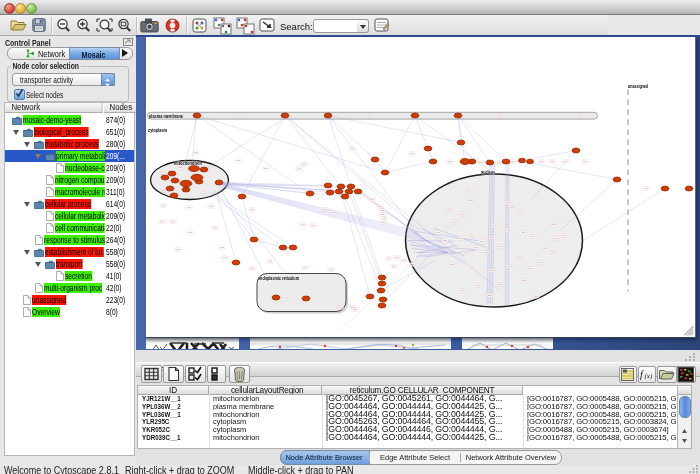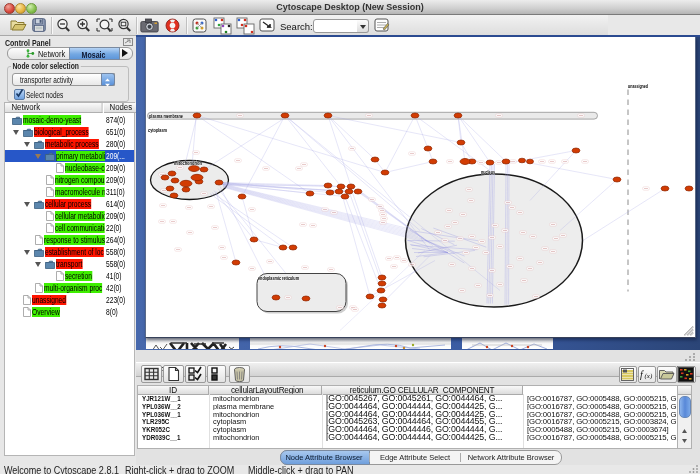--- a/index.html
+++ b/index.html
@@ -9,21 +9,20 @@
   .tl{border-radius:50%;}
 </style>
 </head>
 <body>
 
 <div class="abs" style="left:0;top:0;width:700px;height:14px;
   background:linear-gradient(#ececec,#cfcfcf 60%,#b4b4b4);border-bottom:1px solid #7a7a7a;">
   <div class="abs tl" style="left:4px;top:2.5px;width:9px;height:9px;background:radial-gradient(circle at 35% 30%,#f0a49a,#d9463a 60%,#b03228);border:0.5px solid #9a3a30;"></div>
   <div class="abs tl" style="left:15px;top:2.5px;width:9px;height:9px;background:radial-gradient(circle at 35% 30%,#f8e3a0,#e8b33e 60%,#c2902c);border:0.5px solid #ad8830;"></div>
   <div class="abs tl" style="left:26px;top:2.5px;width:9px;height:9px;background:radial-gradient(circle at 35% 30%,#d2eeb0,#84bf4c 60%,#62a234);border:0.5px solid #6d9a3e;"></div>
-  <div class="abs" style="left:0;top:2px;width:700px;text-align:center;font-size:9px;font-weight:bold;color:#333;">Cytoscape Desktop (New Session)</div>
 </div>
 
 <div class="abs" style="left:0;top:15px;width:608px;height:21px;background:linear-gradient(#f2f2f2,#dcdcdc);" id="toolbar">
 
   <svg class="abs" style="left:10px;top:3px;" width="17" height="14" viewBox="0 0 17 14">
     <path d="M1 12 L1 3 L6 3 L7.5 4.5 L14 4.5 L14 6" fill="#e8dca0" stroke="#8a7a30" stroke-width="1"></path>
     <path d="M2 12 L5 6.5 L16 6.5 L13 12 Z" fill="#d6c470" stroke="#8a7a30" stroke-width="1"></path>
   </svg>
 
   <svg class="abs" style="left:32px;top:3px;" width="14" height="14" viewBox="0 0 14 14">
@@ -960,21 +959,21 @@
       <div class="abs" style="left:1px;top:10px;width:10px;height:20px;background:linear-gradient(90deg,#8cb4ec,#5888d8 50%,#7aa8e8);border-radius:5px;border:0.5px solid #6888b8;"></div>
       <svg class="abs" style="left:1px;top:40px;" width="11" height="20" viewBox="0 0 11 20">
         <path d="M5.5 3 L8 7 H3 Z" fill="#555"></path>
         <path d="M5.5 17 L8 13 H3 Z" fill="#555"></path>
       </svg>
     </div>
   <div class="abs" style="left:144px;top:100px;width:280px;height:13px;background:#f4f4f4;border:1px solid #999;border-radius:7px;"></div>
   <div class="abs" style="left:144px;top:100px;width:88px;height:13px;background:linear-gradient(#a8c8ee,#6f9fdd);border:1px solid #7a8aa0;border-radius:7px 0 0 7px;"></div>
   <div class="abs" style="left:144px;top:102.5px;width:88px;text-align:center;font-size:7.5px;color:#0a1a30;">Node Attribute Browser</div>
   <div class="abs" style="left:233px;top:102.5px;width:90px;text-align:center;font-size:7.5px;color:#222;border-left:1px solid #aaa;">Edge Attribute Select</div>
-  <div class="abs" style="left:324px;top:102.5px;width:100px;text-align:center;font-size:7.5px;color:#222;border-left:1px solid #aaa;">Network Attribute Browser</div>
+  <div class="abs" style="left:324px;top:102.5px;width:100px;text-align:center;font-size:7.5px;color:#222;border-left:1px solid #aaa;">Network Attribute Overview</div>
   <svg class="abs" style="left:549px;top:2px;" width="12" height="10" viewBox="0 0 12 10">
       <circle cx="9" cy="2" r="1" fill="#999"></circle>
       <circle cx="5" cy="5" r="1" fill="#999"></circle>
       <circle cx="9" cy="5" r="1" fill="#999"></circle>
       <circle cx="1" cy="8" r="1" fill="#999"></circle>
       <circle cx="5" cy="8" r="1" fill="#999"></circle>
       <circle cx="9" cy="8" r="1" fill="#999"></circle>
     </svg>
 </div>
 

